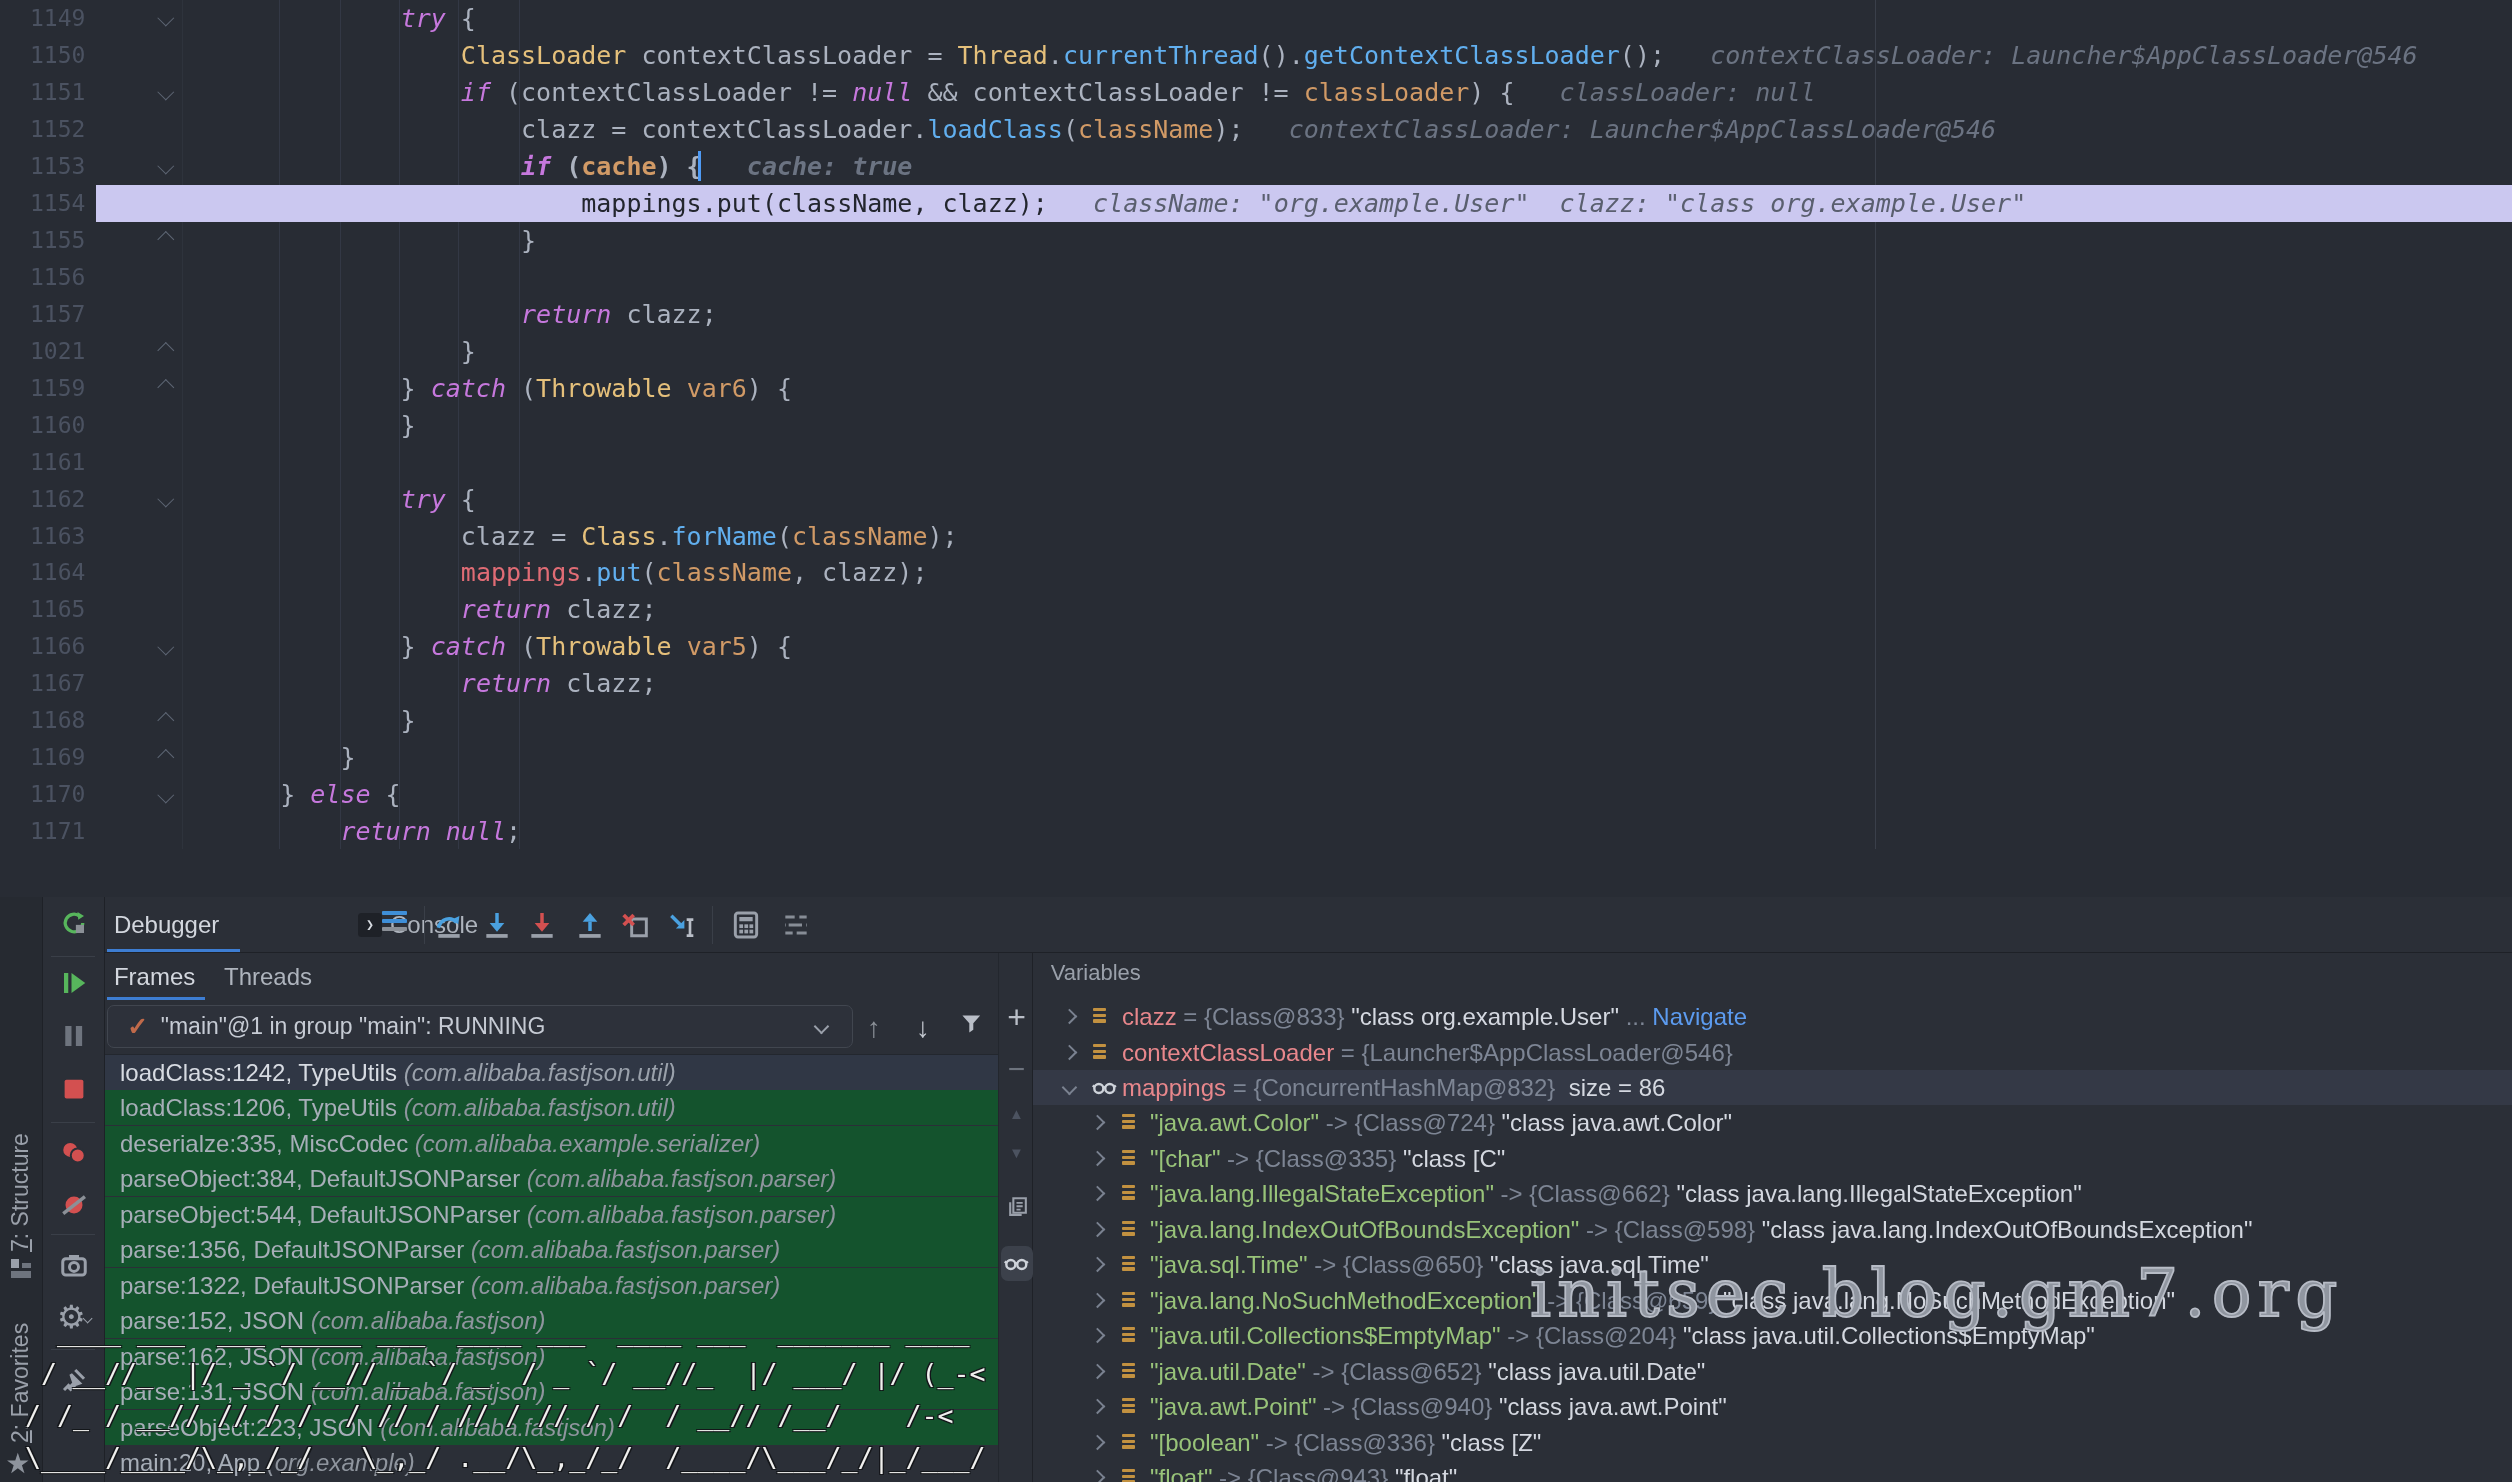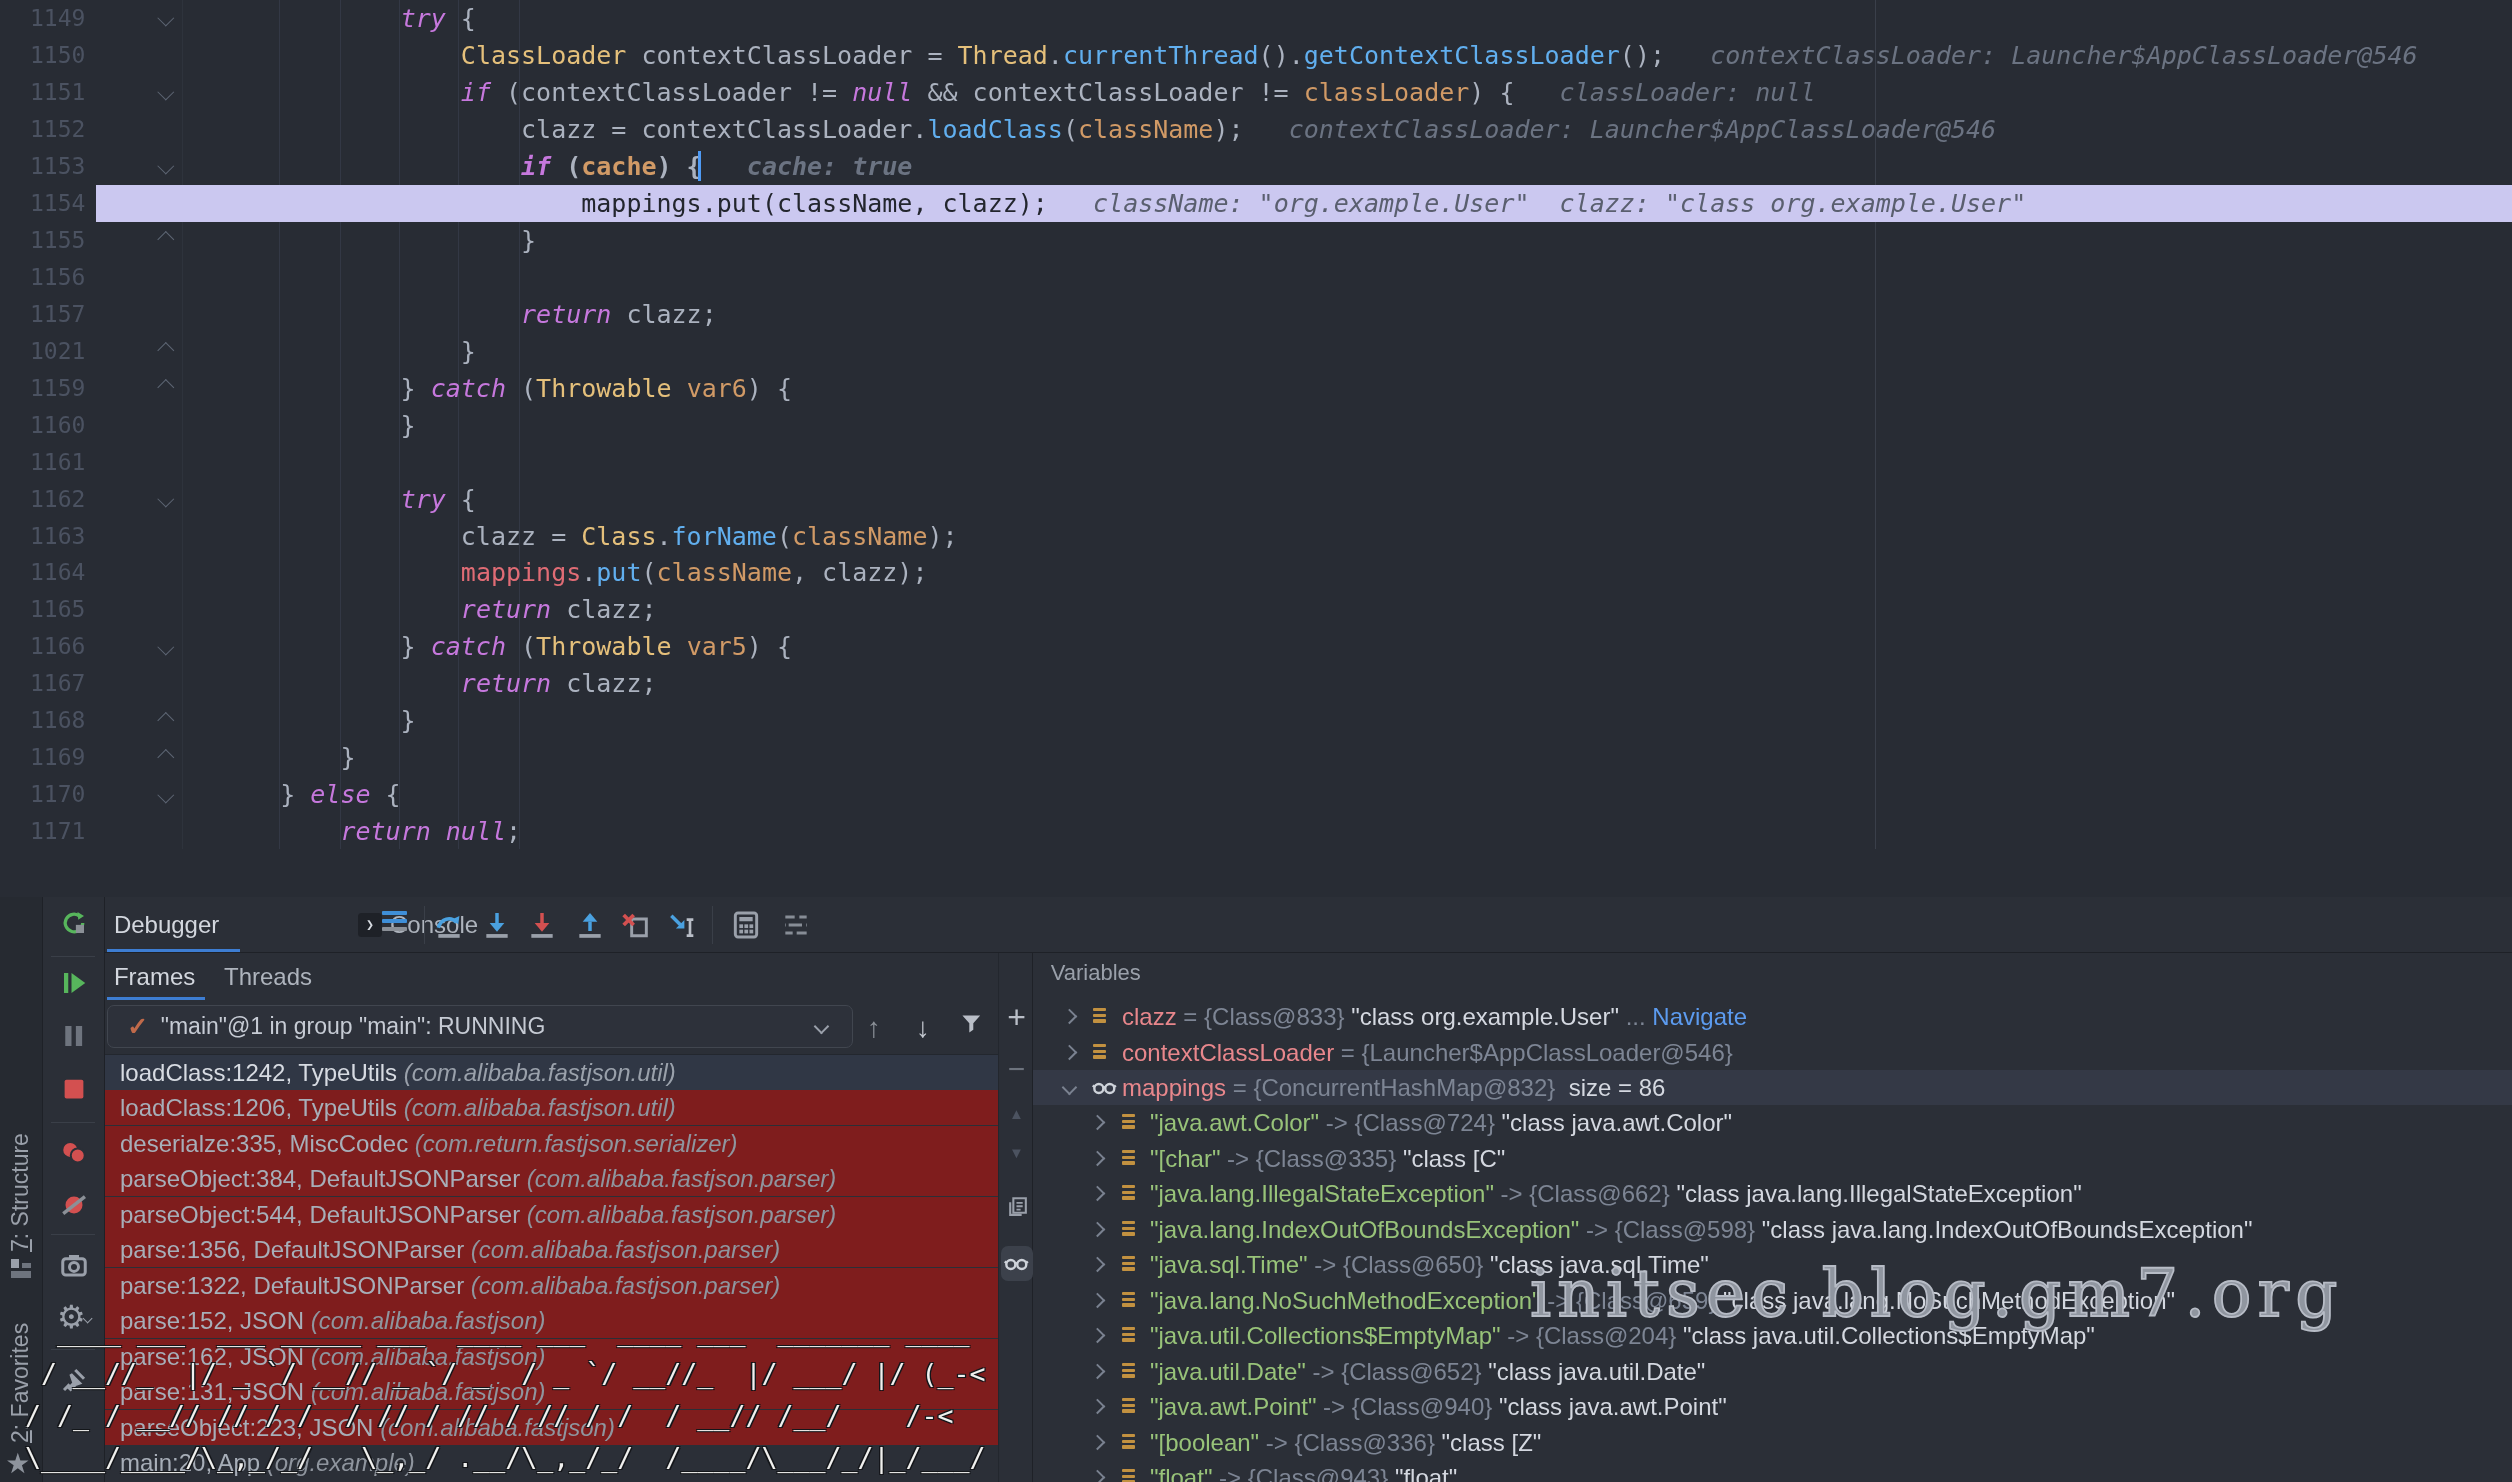--- a/index.html
+++ b/index.html
@@ -70,21 +70,21 @@
   #combo .txt{position:absolute;left:53px;line-height:41px;font-size:23px;color:#c6cbd4;}
   #combo .dd{position:absolute;right:25px;top:15px;width:8.9px;height:8.9px;border-right:2.2px solid #9aa0aa;border-bottom:2.2px solid #9aa0aa;transform:rotate(45deg);}
   #frameshr{position:absolute;left:0;top:157px;width:893px;height:0.9px;background:#23272e;}
   #frameslist{position:absolute;left:0;top:158px;width:893px;height:427px;overflow:hidden;}
   .frow{position:absolute;left:0;width:893px;height:35px;font-size:24px;line-height:35px;white-space:nowrap;}
   .frow .m{padding-left:15px;color:#a7aeb8;}
   .frow .p{font-style:italic;color:#8f959e;}
   .frow.sel{background:#303745;}
   .frow.sel .m{color:#d7dbe2;}
   .frow.sel .p{color:#9aa1ab;}
-  .frow.lib{background:#7f1d1d;}
+  .frow.lib{background:#14532d;}
 
   
   #midstrip{position:absolute;left:893px;top:56px;width:35px;height:529px;border-left:0.9px solid #23272e;border-right:0.9px solid #1e2127;box-sizing:border-box;}
   .ms{position:absolute;left:0;width:35px;text-align:center;}
   #glassesbox{position:absolute;left:1.8px;top:293px;width:32px;height:35px;background:#3c414b;border-radius:7px;}
 
   
   #varspanel{position:absolute;left:928px;top:56px;width:1480px;height:529px;}
   #varshdr{position:absolute;left:17.7px;top:0;line-height:39px;font-size:22px;color:#9aa0aa;}
   .vrow{position:absolute;left:0;width:1480px;height:35px;line-height:35px;font-size:24px;white-space:nowrap;}
@@ -348,21 +348,21 @@
     <span style="position:absolute;left:811px;top:115px;font-size:28px;color:#c3c8d0">↓</span>
     <span class="ic" style="left:853px;top:113px">
         <svg width="26.6" height="26.6" viewBox="0 0 24 24">
           <path d="M4 5h16l-6.2 7v5.8l-3.6 2.4V12z" fill="#b9bec7"></path>
         </svg>
       </span>
     <div id="frameshr"></div>
     <div id="frameslist">
         <div class="frow sel" style="top: 0px;"><span class="m">loadClass:1242, TypeUtils </span><span class="p">(com.alibaba.fastjson.util)</span></div>
         <div class="frow lib" style="top: 35px;"><span class="m">loadClass:1206, TypeUtils </span><span class="p">(com.alibaba.fastjson.util)</span></div>
-        <div class="frow lib" style="top: 71px;"><span class="m">deserialze:335, MiscCodec </span><span class="p">(com.return.fastjson.serializer)</span></div>
+        <div class="frow lib" style="top: 71px;"><span class="m">deserialze:335, MiscCodec </span><span class="p">(com.alibaba.example.serializer)</span></div>
         <div class="frow lib" style="top: 106px;"><span class="m">parseObject:384, DefaultJSONParser </span><span class="p">(com.alibaba.fastjson.parser)</span></div>
         <div class="frow lib" style="top: 142px;"><span class="m">parseObject:544, DefaultJSONParser </span><span class="p">(com.alibaba.fastjson.parser)</span></div>
         <div class="frow lib" style="top: 177px;"><span class="m">parse:1356, DefaultJSONParser </span><span class="p">(com.alibaba.fastjson.parser)</span></div>
         <div class="frow lib" style="top: 213px;"><span class="m">parse:1322, DefaultJSONParser </span><span class="p">(com.alibaba.fastjson.parser)</span></div>
         <div class="frow lib" style="top: 248px;"><span class="m">parse:152, JSON </span><span class="p">(com.alibaba.fastjson)</span></div>
         <div class="frow lib" style="top: 284px;"><span class="m">parse:162, JSON </span><span class="p">(com.alibaba.fastjson)</span></div>
         <div class="frow lib" style="top: 319px;"><span class="m">parse:131, JSON </span><span class="p">(com.alibaba.fastjson)</span></div>
         <div class="frow lib" style="top: 355px;"><span class="m">parseObject:223, JSON </span><span class="p">(com.alibaba.fastjson)</span></div>
         <div class="frow " style="top: 390px;"><span class="m">main:20, App </span><span class="p">(org.example)</span></div>
       </div>

